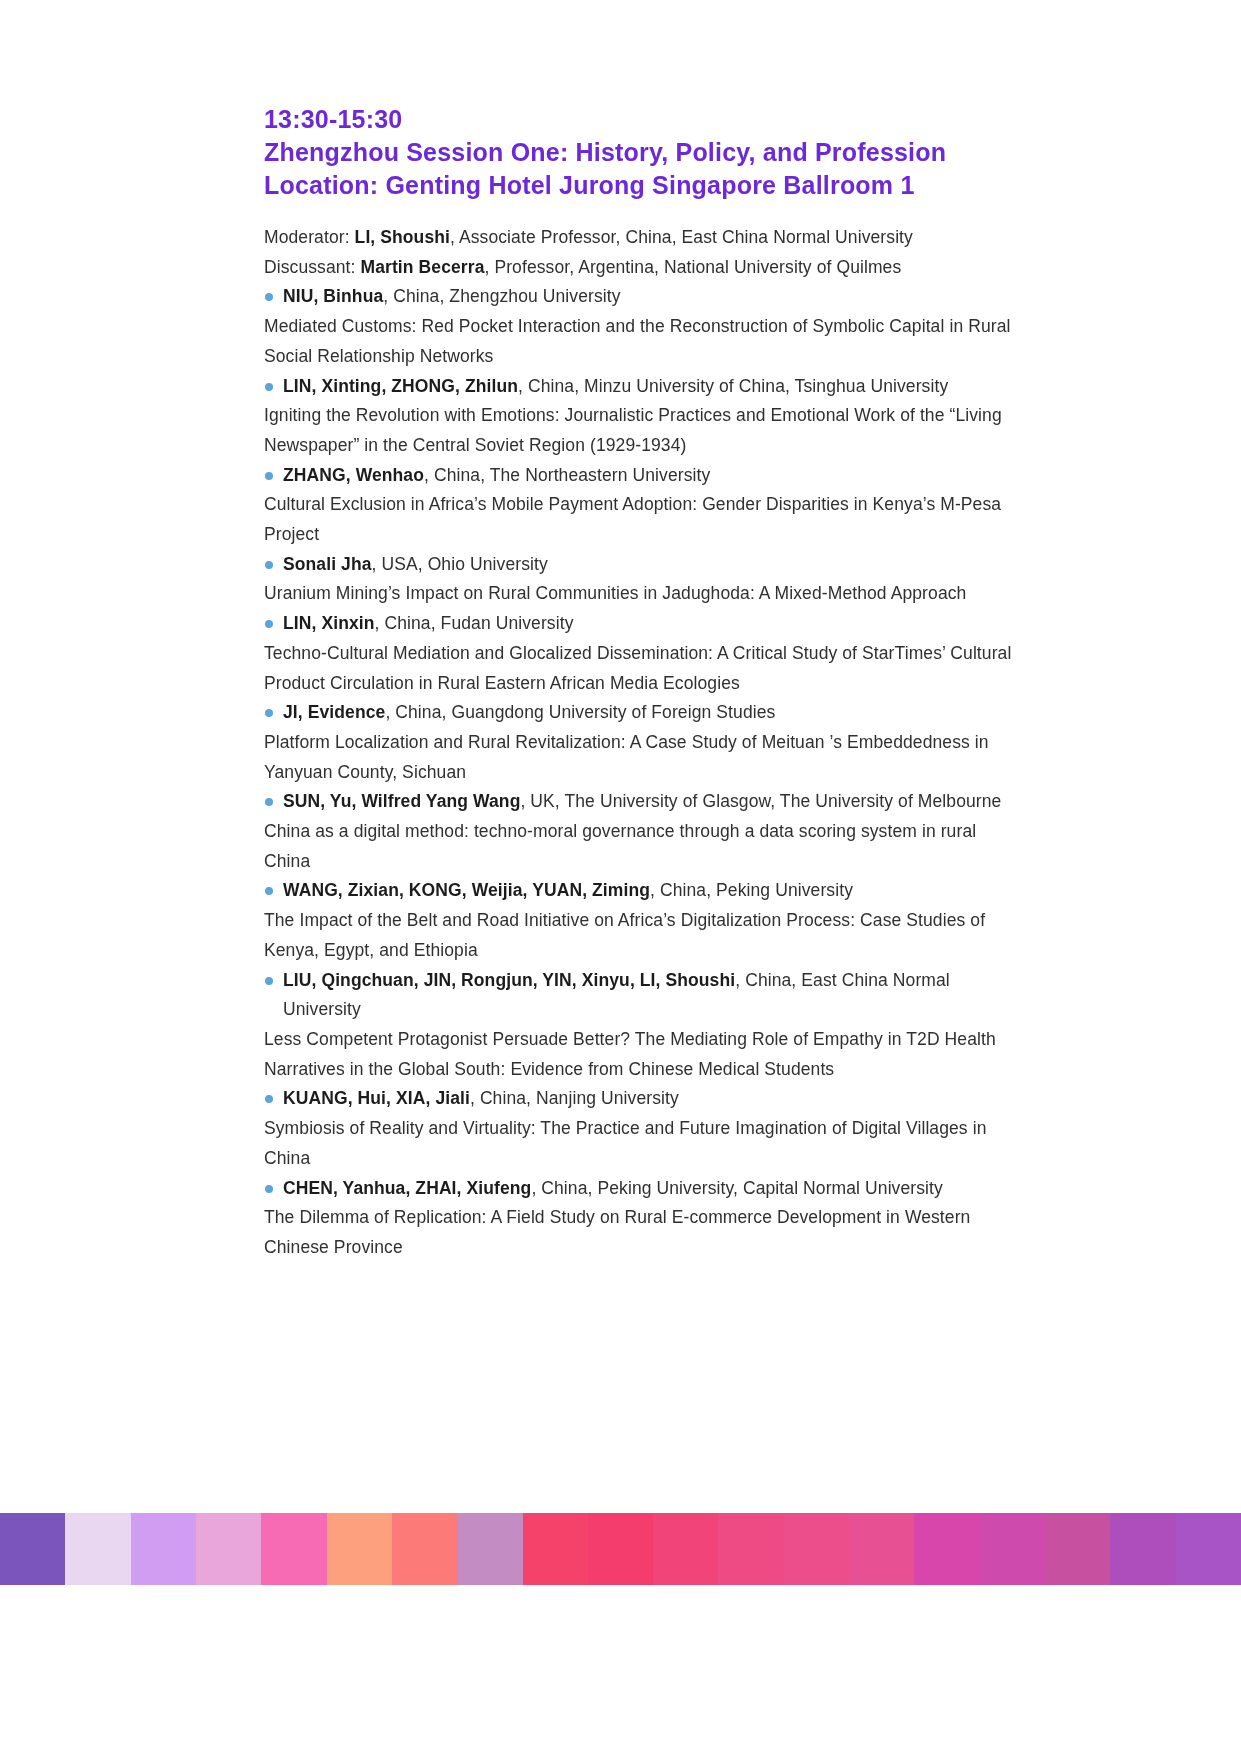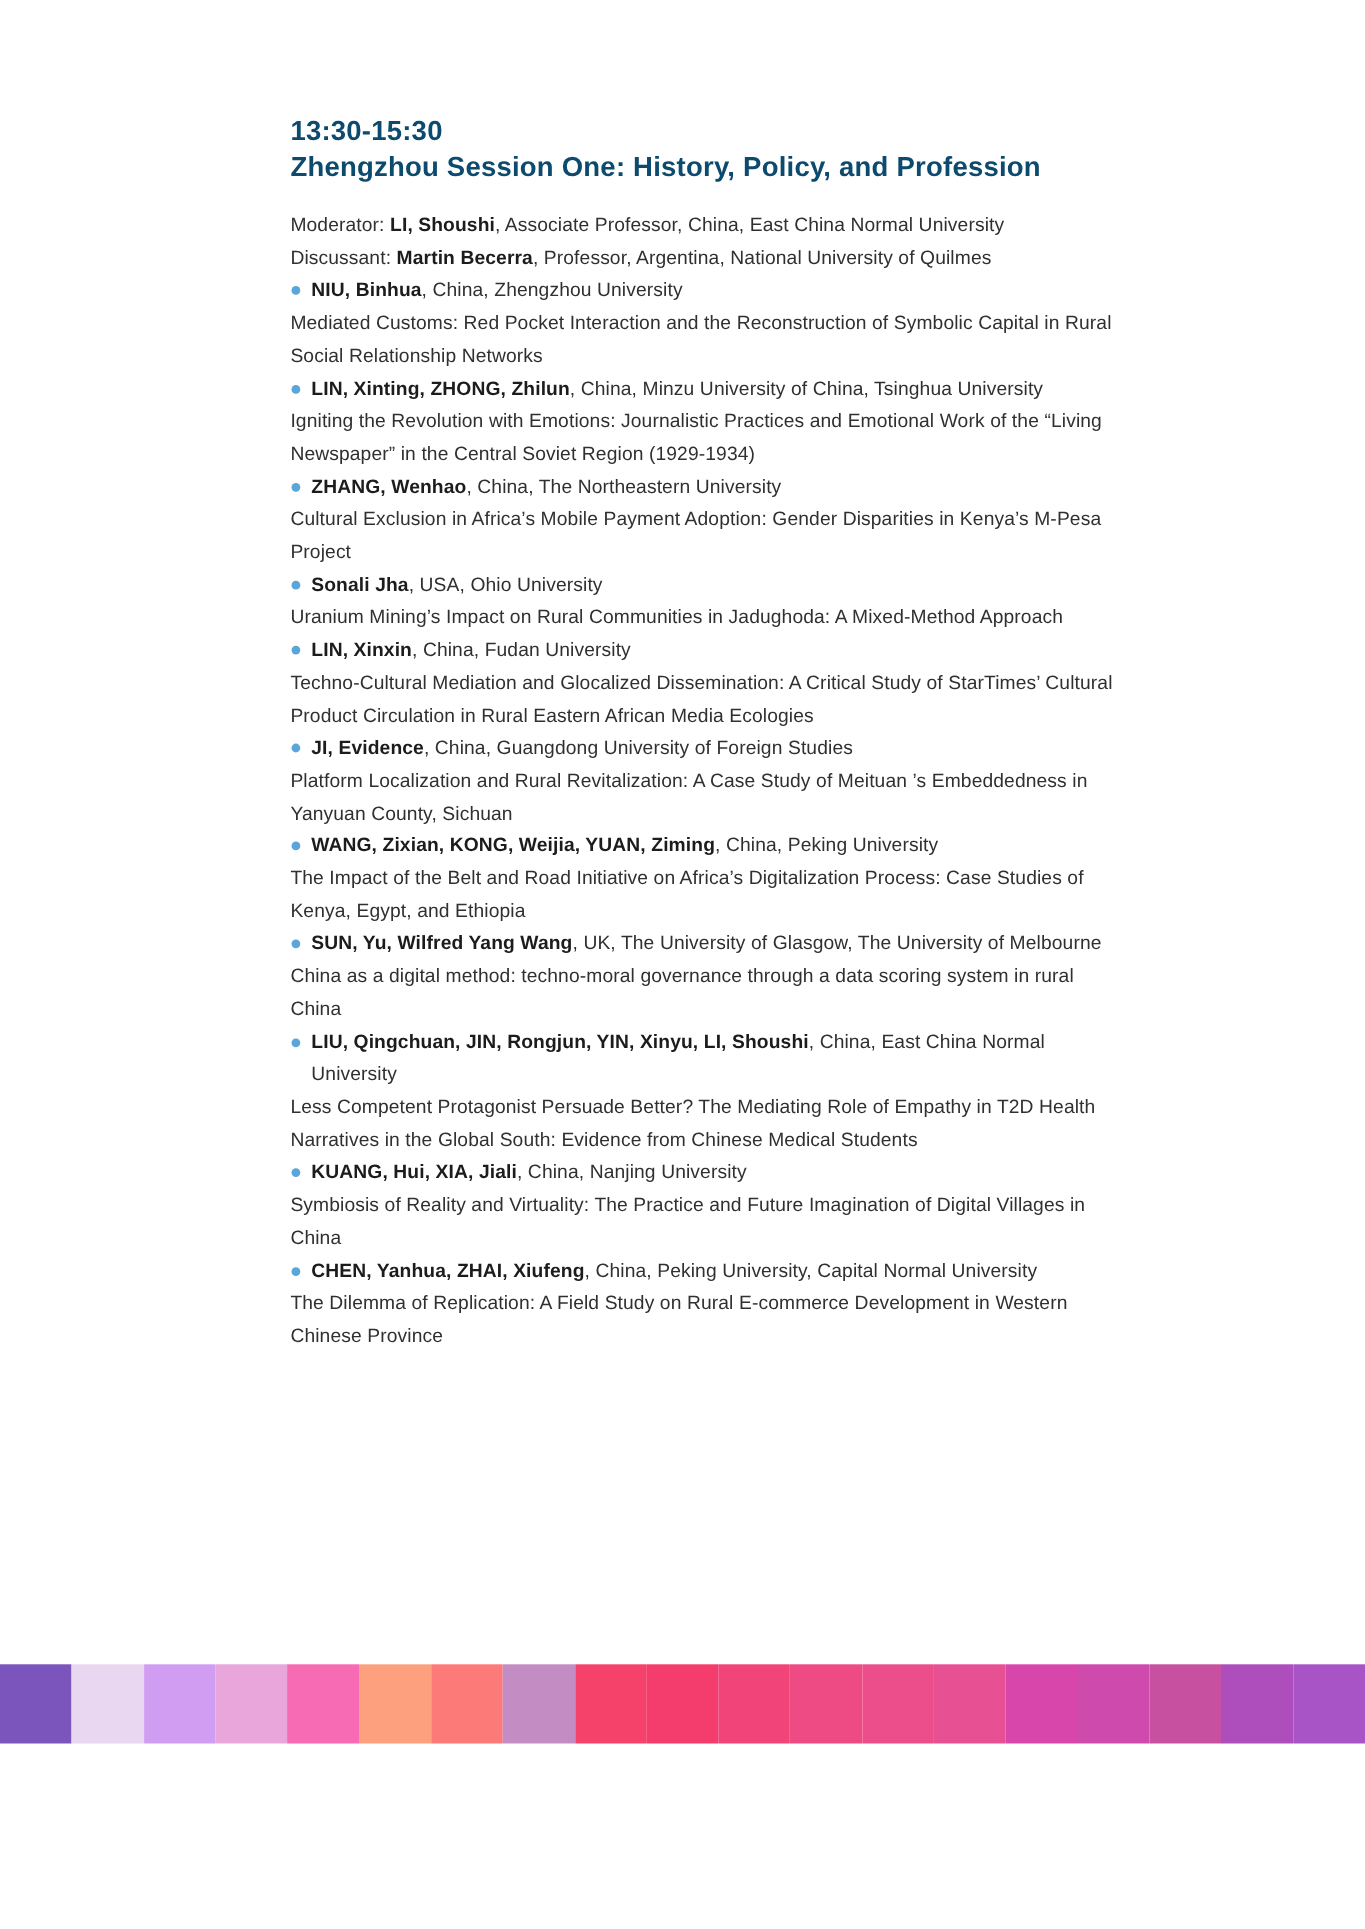--- a/index.html
+++ b/index.html
@@ -12,21 +12,21 @@
     overflow: hidden;
     font-family: "Liberation Sans", "DejaVu Sans", sans-serif;
   }
   .content {
     position: absolute;
     left: 264px;
     top: 103px;
     width: 748px;
   }
   .session-header {
-    color: #0c4a6e;
+    color: #6d28d9;
     font-size: 25px;
     line-height: 33px;
     font-weight: 700;
     letter-spacing: 0.2px;
   }
   .body-text {
     margin-top: 21px;
     color: #303030;
     font-size: 17.5px;
     line-height: 29.7px;
@@ -58,20 +58,21 @@
 </head>
 <body>
 
 <div class="page">
 
   <div class="content">
 
     <div class="session-header">
       <div>13:30-15:30</div>
       <div>Zhengzhou Session One: History, Policy, and Profession</div>
+      <div>Location: Genting Hotel Jurong Singapore Ballroom 1</div>
     </div>
 
     <div class="body-text">
 
       <div class="line"><span>Moderator: </span><b>LI, Shoushi</b><span>, Associate Professor, China, East China Normal University</span></div>
 
       <div class="line"><span>Discussant: </span><b>Martin Becerra</b><span>, Professor, Argentina, National University of Quilmes</span></div>
 
       <div id="presentations">
   <div class="presentation">
@@ -98,27 +99,27 @@
     <div class="presenter-line"><span class="bullet" style="background: rgb(90, 165, 218);"></span><b>LIN, Xinxin</b><span>, China, Fudan University</span></div>
     <div class="paper-title">Techno-Cultural Mediation and Glocalized Dissemination: A Critical Study of StarTimes’ Cultural Product Circulation in Rural Eastern African Media Ecologies</div>
   </div>
 
   <div class="presentation">
     <div class="presenter-line"><span class="bullet" style="background: rgb(90, 165, 218);"></span><b>JI, Evidence</b><span>, China, Guangdong University of Foreign Studies</span></div>
     <div class="paper-title">Platform Localization and Rural Revitalization: A Case Study of Meituan ’s Embeddedness in Yanyuan County, Sichuan</div>
   </div>
 
   <div class="presentation">
-    <div class="presenter-line"><span class="bullet" style="background: rgb(90, 165, 218);"></span><b>WANG, Zixian, KONG, Weijia, YUAN, Ziming</b><span>, China, Peking University</span></div>
-    <div class="paper-title">The Impact of the Belt and Road Initiative on Africa’s Digitalization Process: Case Studies of Kenya, Egypt, and Ethiopia</div>
+    <div class="presenter-line"><span class="bullet" style="background: rgb(90, 165, 218);"></span><b>SUN, Yu, Wilfred Yang Wang</b><span>, UK, The University of Glasgow, The University of Melbourne</span></div>
+    <div class="paper-title">China as a digital method: techno-moral governance through a data scoring system in rural China</div>
   </div>
 
   <div class="presentation">
-    <div class="presenter-line"><span class="bullet" style="background: rgb(90, 165, 218);"></span><b>SUN, Yu, Wilfred Yang Wang</b><span>, UK, The University of Glasgow, The University of Melbourne</span></div>
-    <div class="paper-title">China as a digital method: techno-moral governance through a data scoring system in rural China</div>
+    <div class="presenter-line"><span class="bullet" style="background: rgb(90, 165, 218);"></span><b>WANG, Zixian, KONG, Weijia, YUAN, Ziming</b><span>, China, Peking University</span></div>
+    <div class="paper-title">The Impact of the Belt and Road Initiative on Africa’s Digitalization Process: Case Studies of Kenya, Egypt, and Ethiopia</div>
   </div>
 
   <div class="presentation">
     <div class="presenter-line"><span class="bullet" style="background: rgb(90, 165, 218);"></span><b>LIU, Qingchuan, JIN, Rongjun, YIN, Xinyu, LI, Shoushi</b><span>, China, East China Normal University</span></div>
     <div class="paper-title">Less Competent Protagonist Persuade Better? The Mediating Role of Empathy in T2D Health Narratives in the Global South: Evidence from Chinese Medical Students</div>
   </div>
 
   <div class="presentation">
     <div class="presenter-line"><span class="bullet" style="background: rgb(90, 165, 218);"></span><b>KUANG, Hui, XIA, Jiali</b><span>, China, Nanjing University</span></div>
     <div class="paper-title">Symbiosis of Reality and Virtuality: The Practice and Future Imagination of Digital Villages in China</div>

